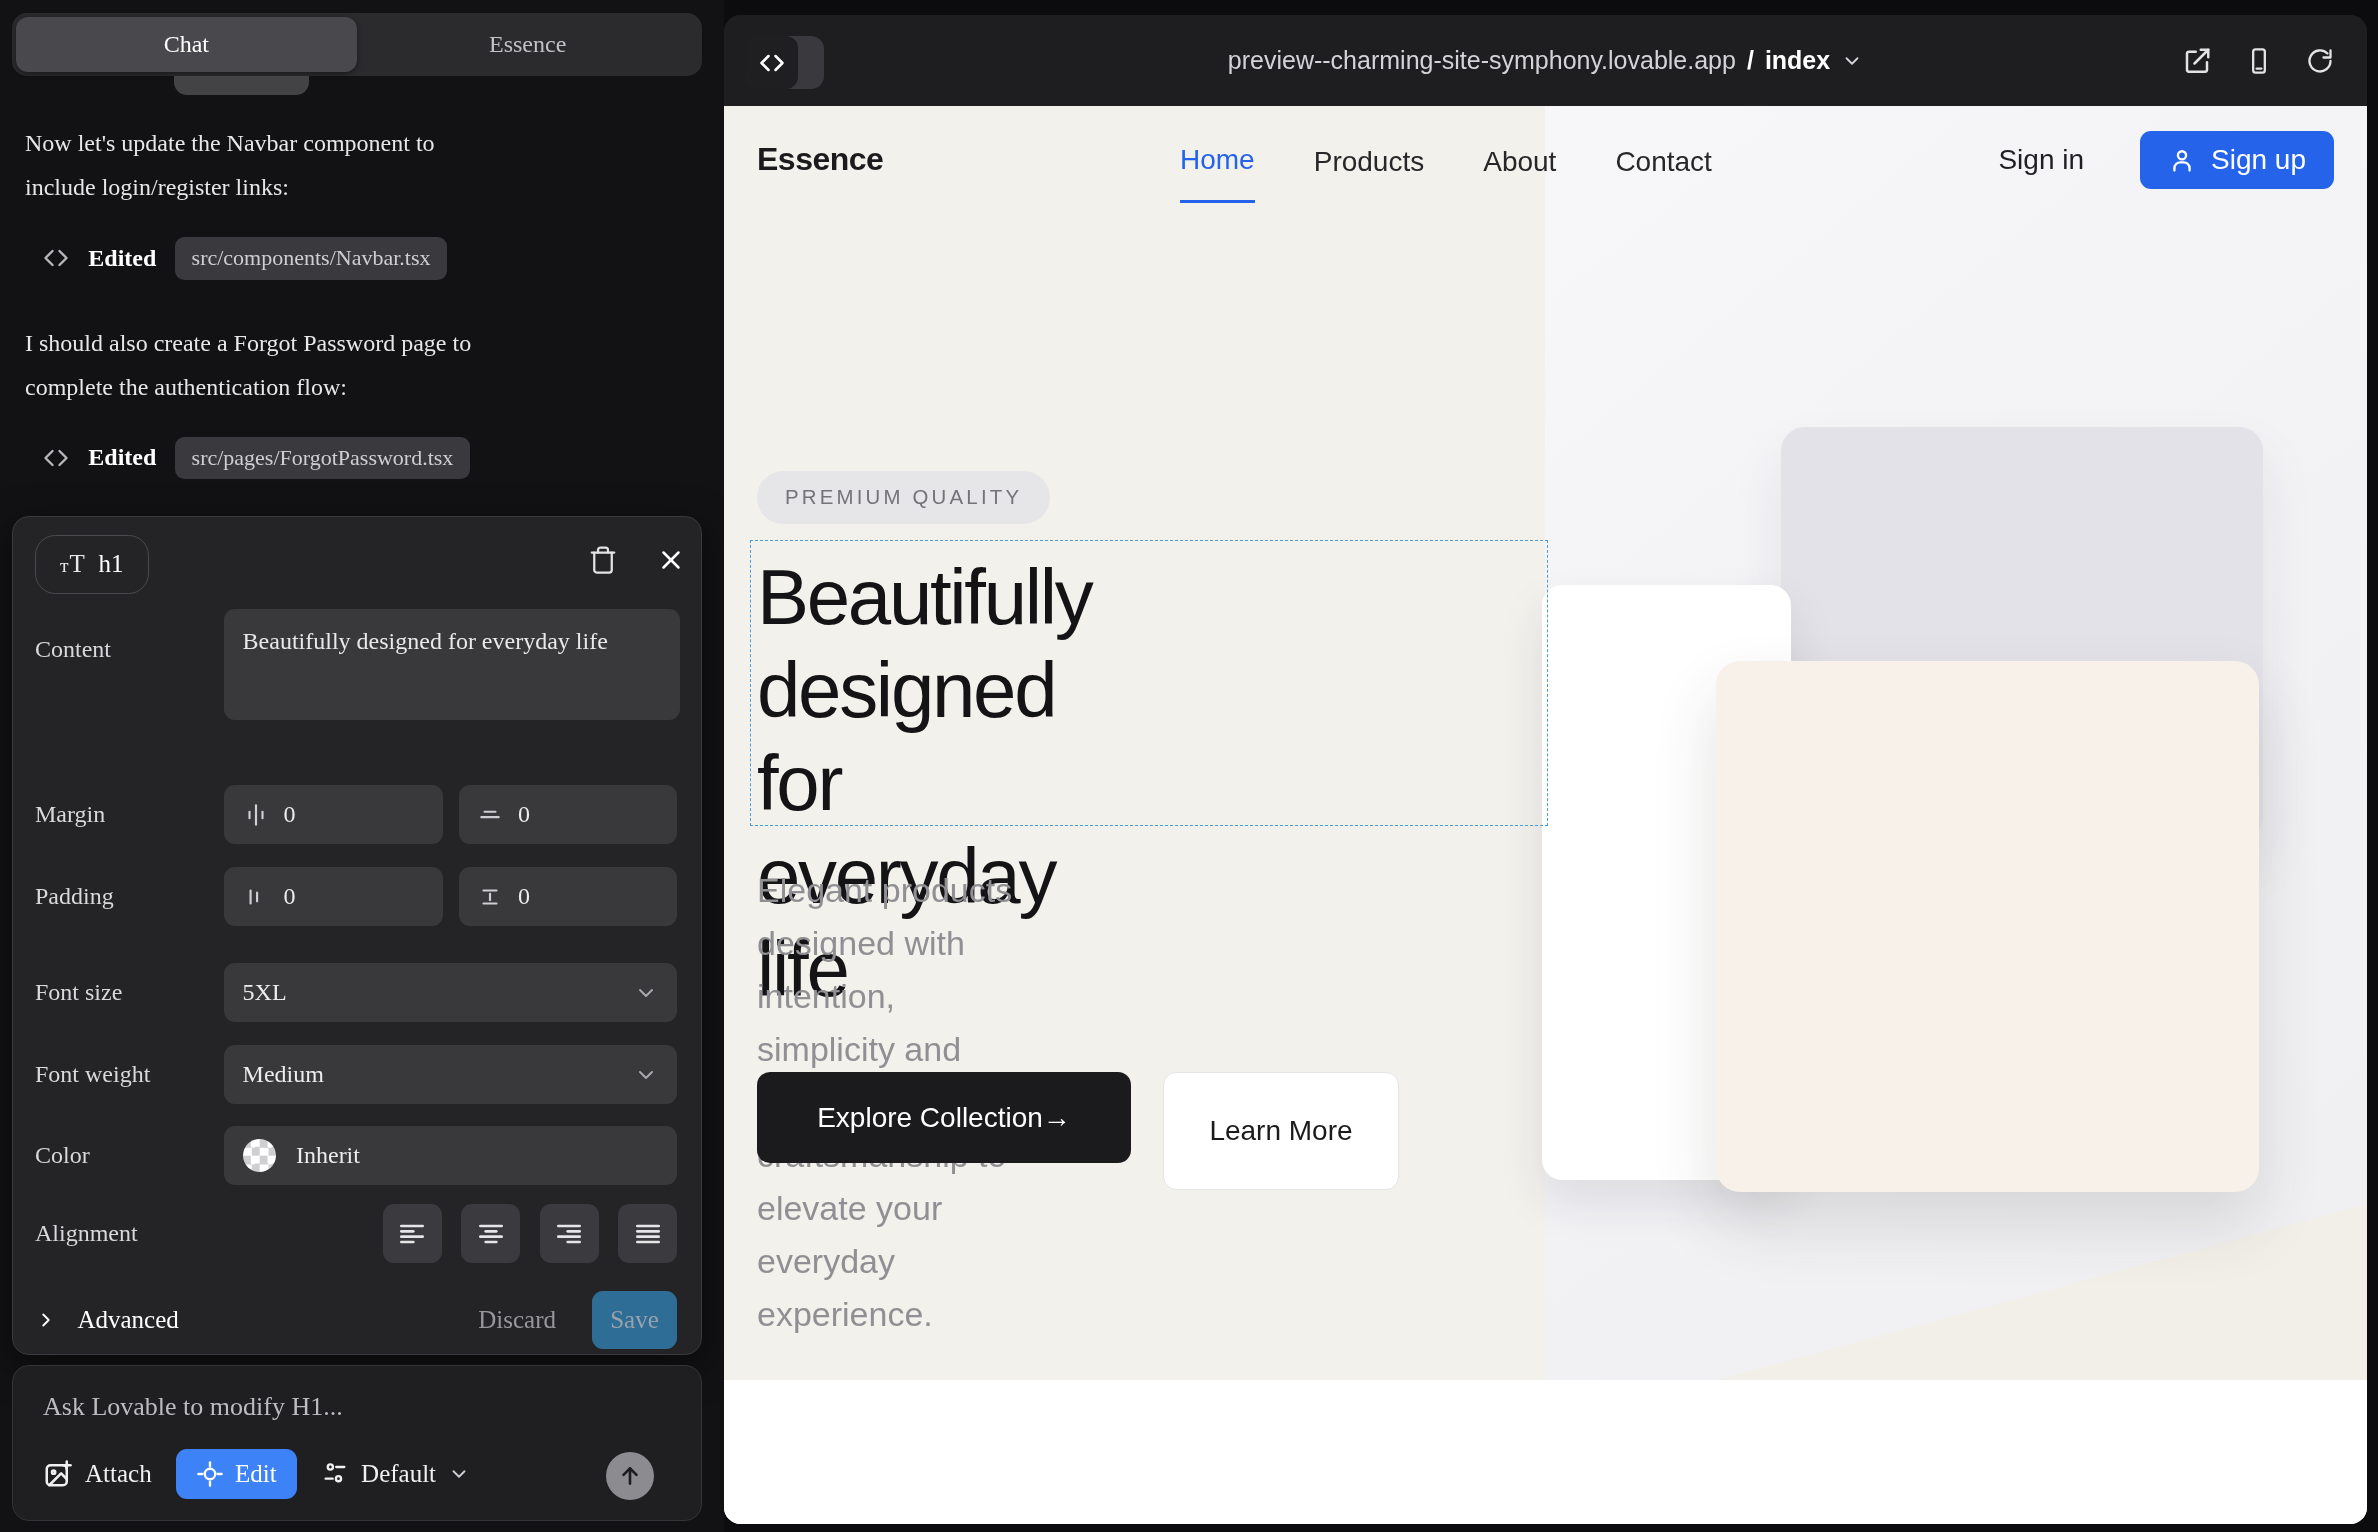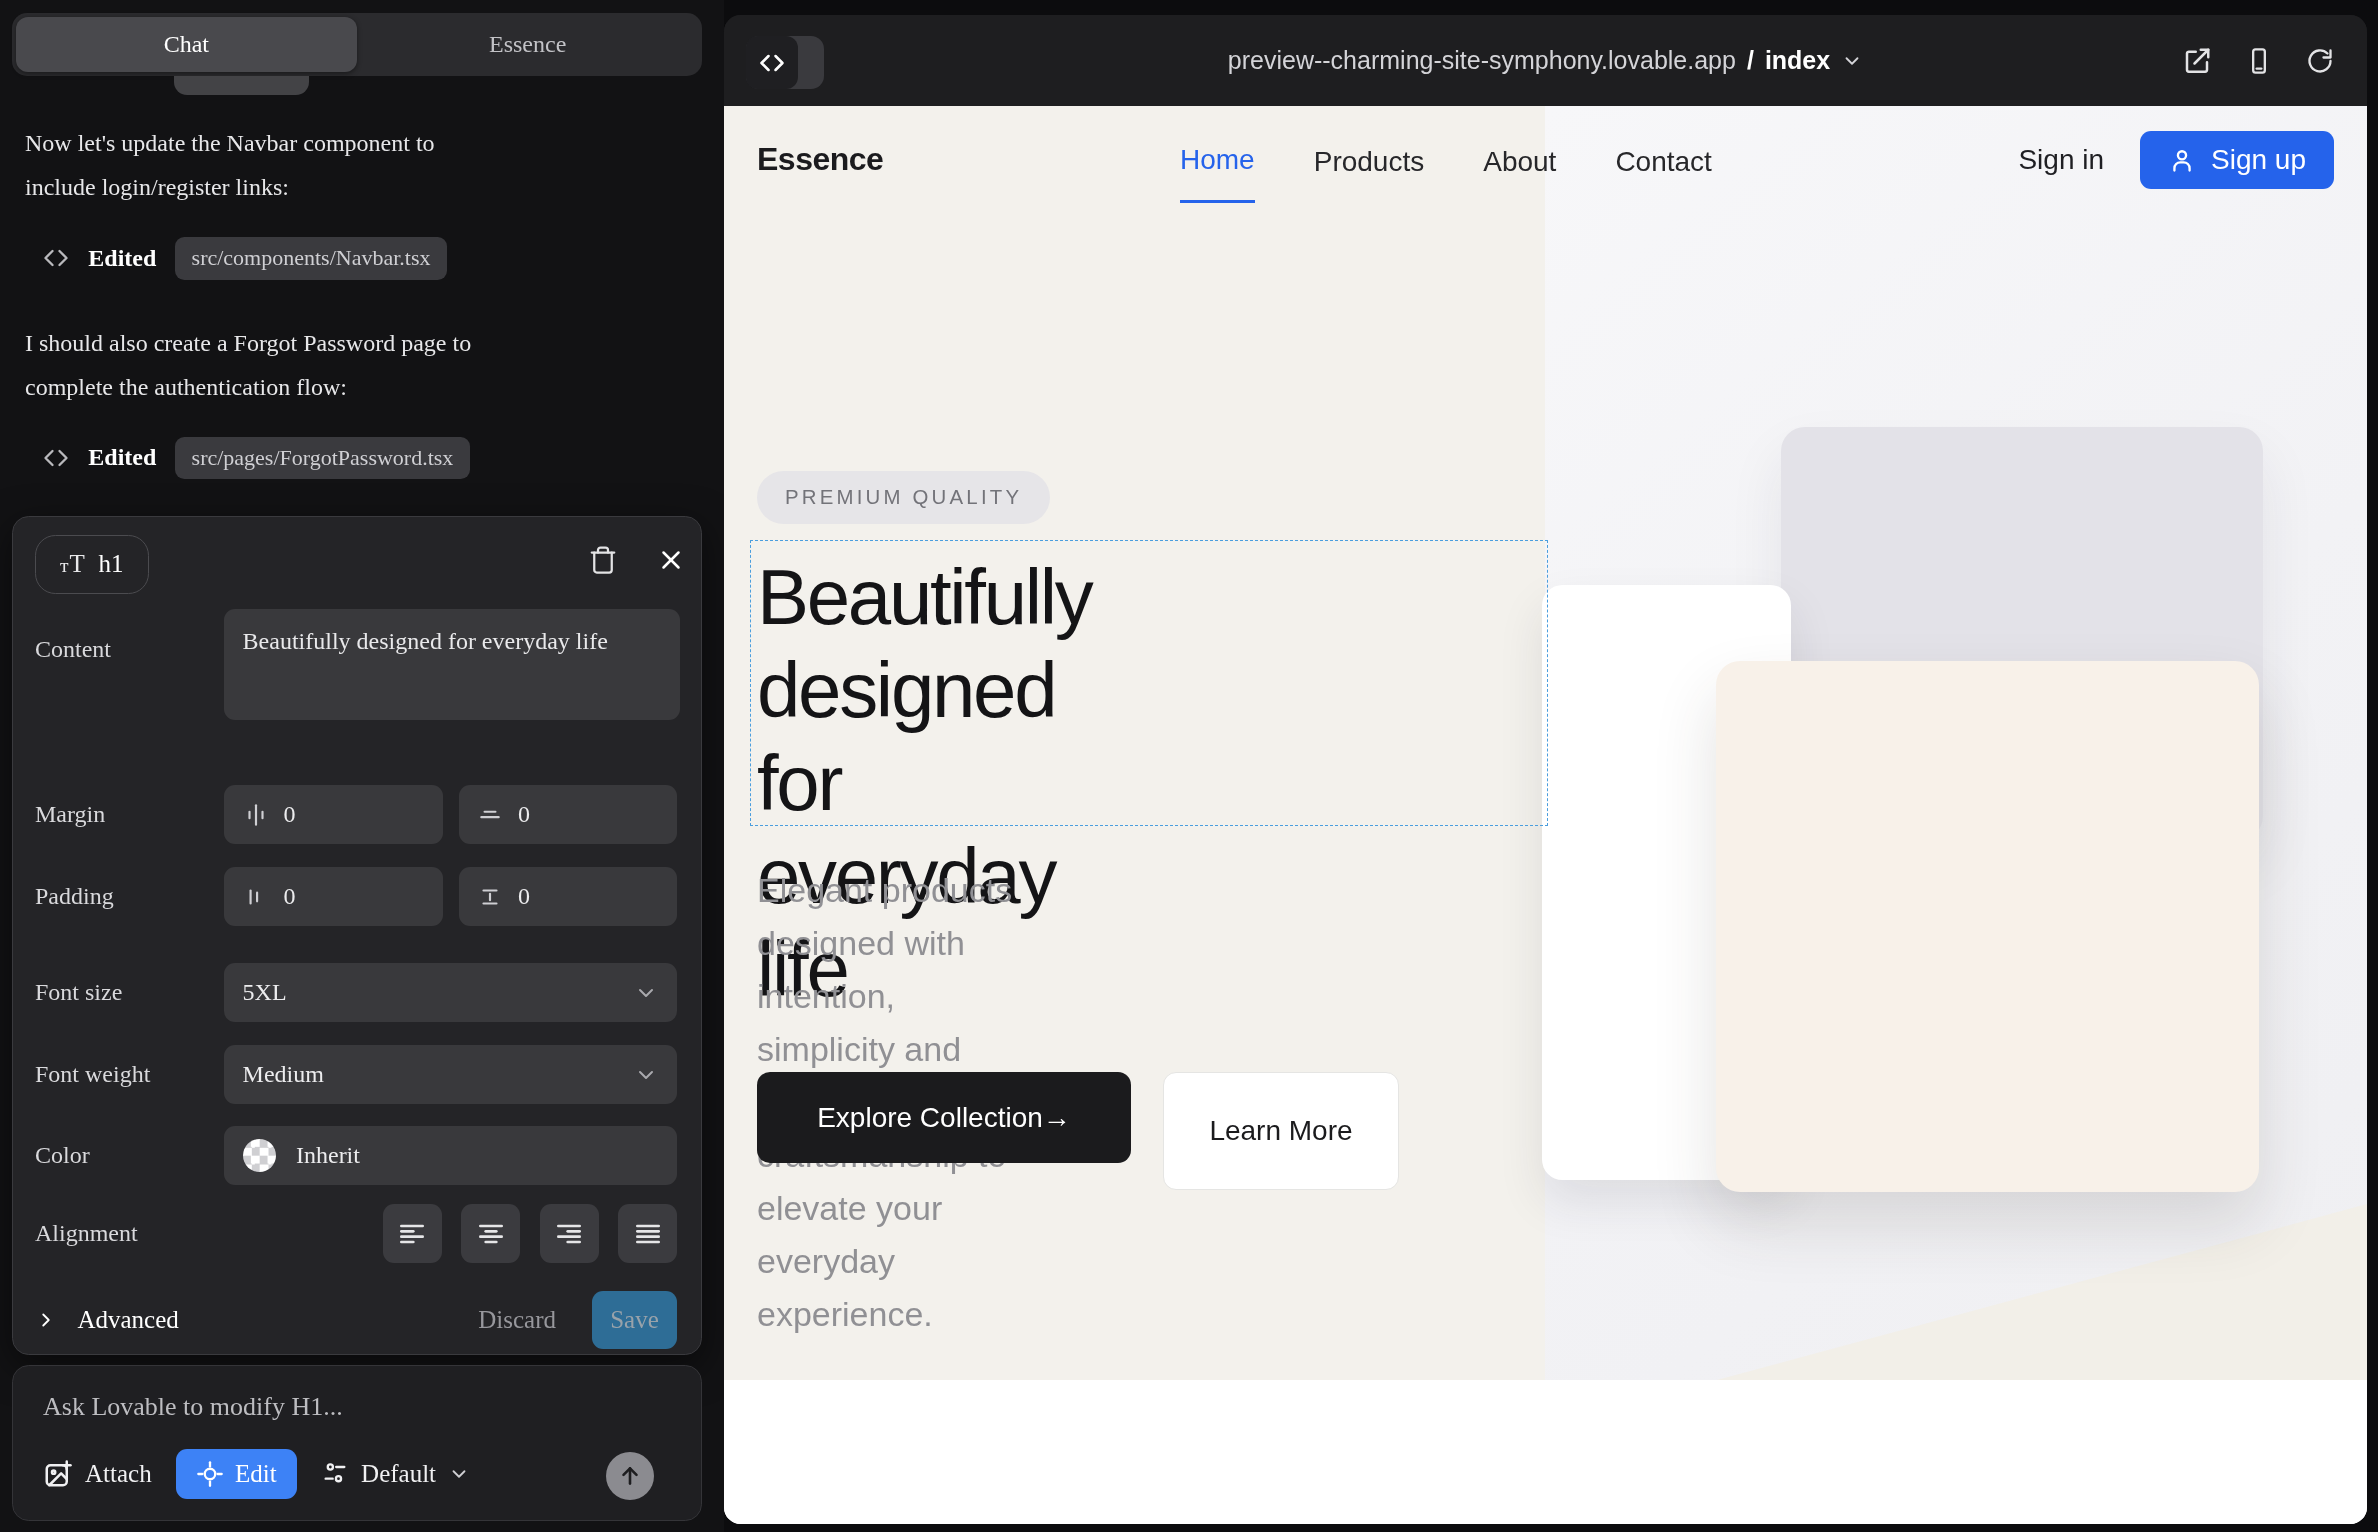--- a/index.html
+++ b/index.html
@@ -106,21 +106,21 @@
     border-radius:20.4px; box-shadow:0 22px 46px rgba(40,40,60,.10); }
   .card-cream { left:992px; top:555px; width:543px; height:531px; background:#f8f1e9;
     box-shadow:0 32px 65px rgba(60,50,40,.14); }
 
   .nav { position:absolute; left:0; right:0; top:0; height:107px; display:flex; align-items:center;
     padding:12px 33px; z-index:3; }
   .brand { font-size:32px; font-weight:bold; color:#1b1b1e; letter-spacing:-0.5px; }
   .nav-links { position:absolute; left:456px; display:flex; gap:59px; align-items:center; }
   .nav-link { font-size:28px; color:#27272a; cursor:pointer; padding:28px 0 24px; }
   .nav-link.active { color:#2563eb; border-bottom:3.7px solid #2563eb; }
-  .nav-right { position:absolute; right:33px; display:flex; align-items:center; gap:36px; }
+  .nav-right { position:absolute; right:33px; display:flex; align-items:center; gap:56px; }
   .signin { font-size:28px; color:#1f1f23; cursor:pointer; }
   .signup { display:flex; align-items:center; gap:15px; background:#2563eb; color:#ffffff;
     font-size:28px; height:58px; padding:0 28px; border-radius:11px; cursor:pointer; border:none;
     font-family:inherit; }
 
   .hero-content { position:absolute; left:33px; top:365px; z-index:4; }
   .badge { display:inline-flex; align-items:center; height:53px; padding:0 28px;
     background:#e6e5e8; border-radius:927px; color:#737379; font-size:20.4px;
     letter-spacing:3.2px; font-weight:500; }
   .selection { position:absolute; left:-7.4px; top:69px; width:798px; height:286px;

